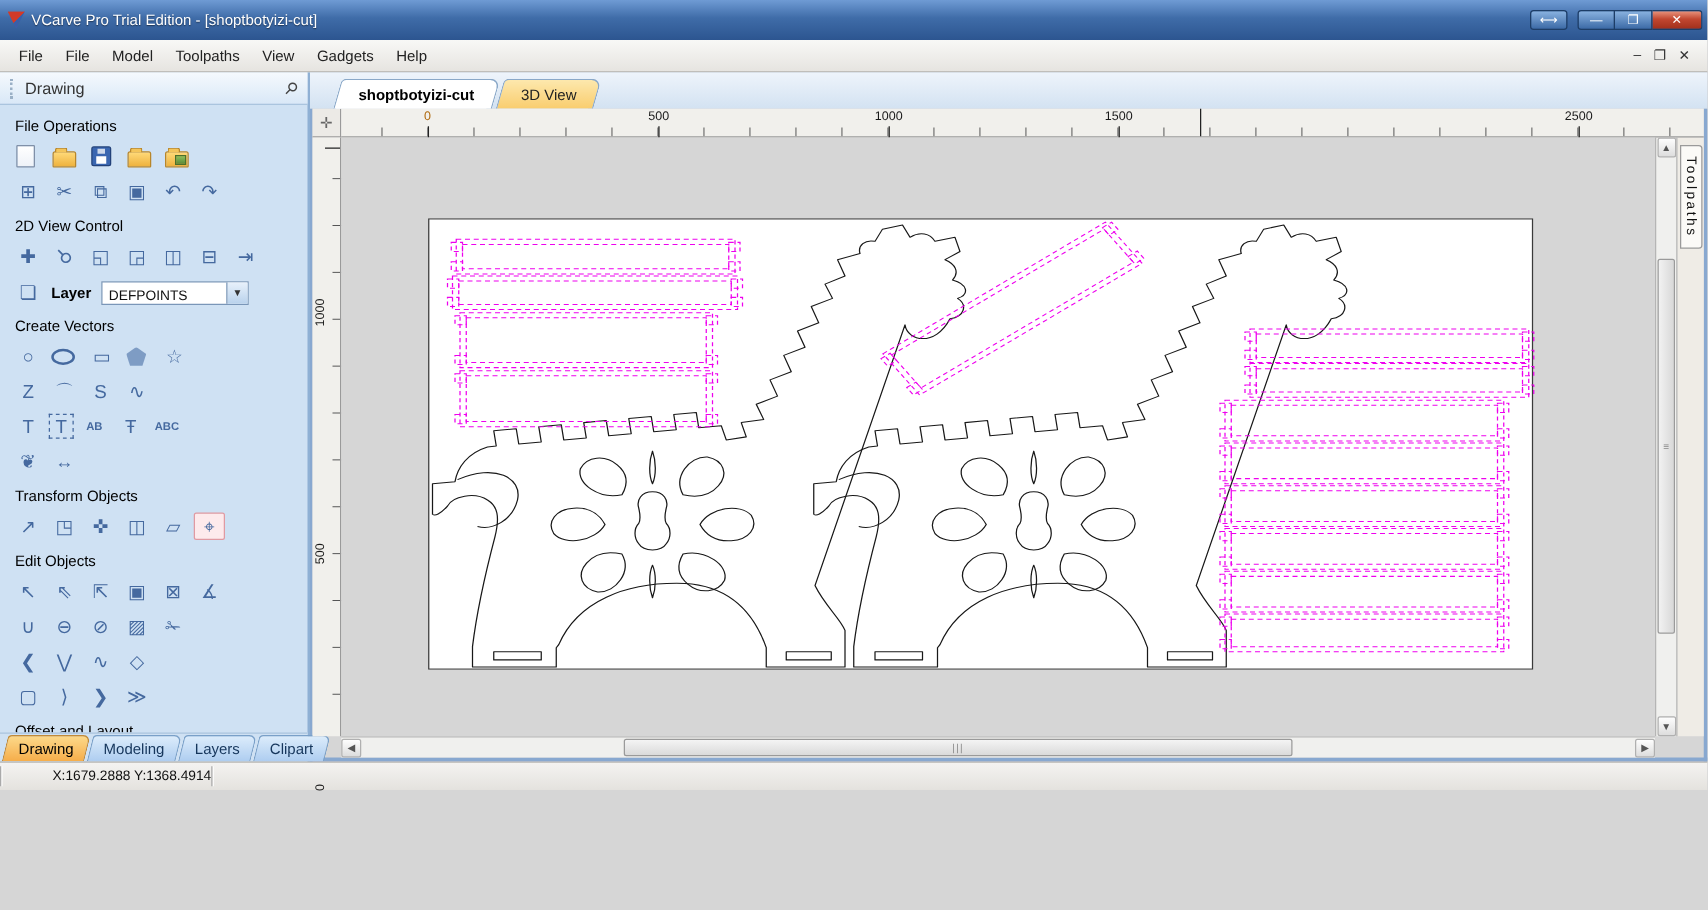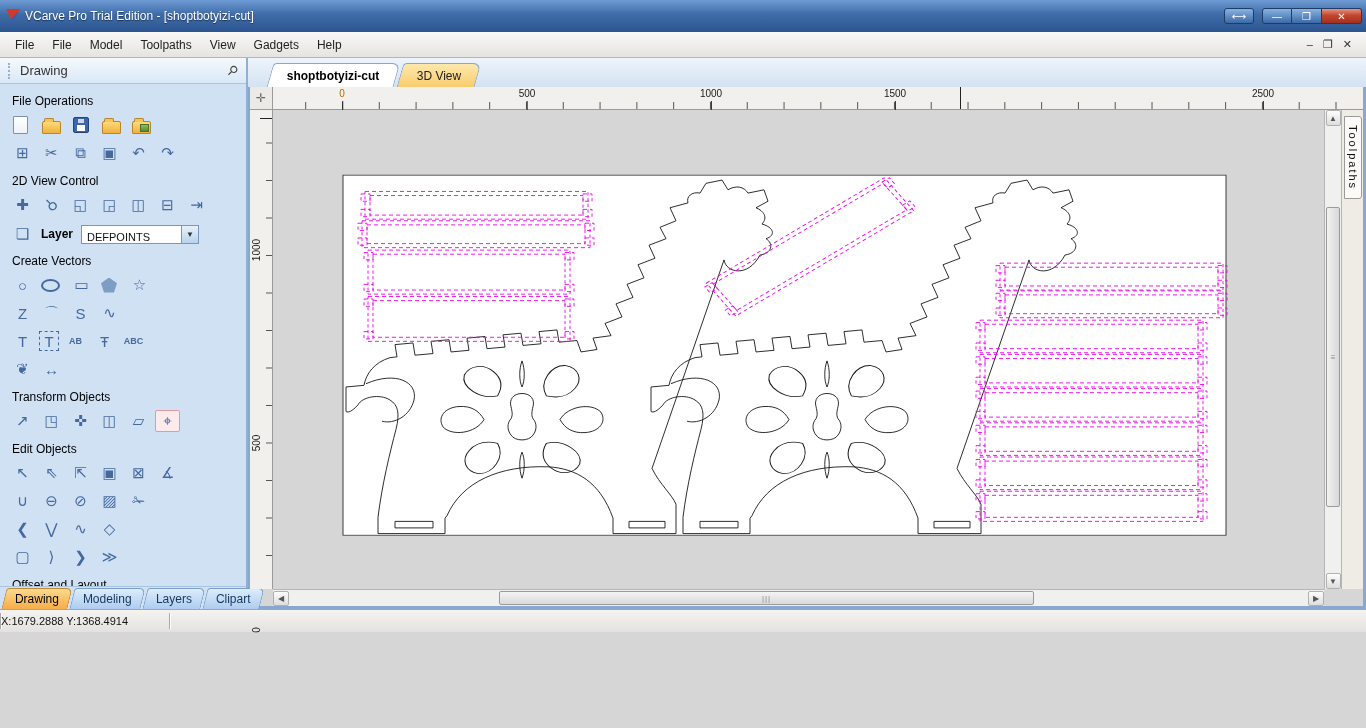--- a/index.html
+++ b/index.html
@@ -85,21 +85,21 @@
   .toolstrip{width:22px;background:#efece6;border-left:1px solid #b5b5b5;display:flex;flex-direction:column;align-items:center;padding-top:6px}
   .side-tab{writing-mode:vertical-rl;font-size:11px;letter-spacing:2px;color:#111;background:#fbfaf7;border:1px solid #9a9a9a;border-radius:0 3px 3px 0;padding:8px 2px;cursor:pointer}
   .hscrollrow{height:17px;margin-left:23px;margin-right:39px;background:#f0f0ee;border-top:1px solid #b5b5b5;display:flex;align-items:center}
   .harrow{width:16px;height:15px;display:flex;align-items:center;justify-content:center;font-size:8px;color:#555;background:linear-gradient(#fdfdfd,#dddddd);border:1px solid #b0b0b0;border-radius:2px;cursor:pointer}
   .htrack{flex:1;height:100%;position:relative}
   .hthumb{position:absolute;top:1px;bottom:1px;left:210px;width:535px;background:linear-gradient(#f4f4f4,#dadada);border:1px solid #9a9a9a;border-radius:2px;display:flex;align-items:center;justify-content:center;color:#888;font-size:8px;letter-spacing:1px;cursor:pointer}
   
   .statusbar{height:23px;background:linear-gradient(#f4f3f1,#e4e2de);border-top:1px solid #a8a5a0;display:flex;align-items:center;font-size:11px;color:#111}
   .sready{flex:1;padding-left:6px}
   .ssep{width:1px;height:16px;background:#aaa;box-shadow:1px 0 0 #fff}
-  .sxy{width:168px;text-align:left;white-space:pre}
+  .sxy{width:168px;text-align:right;white-space:pre}
   .swhs{width:430px;padding-left:14px;white-space:pre}
 </style>
 </head>
 <body>
 
 <div class="titlebar">
   <span class="applogo"></span>
   <span class="title">VCarve Pro Trial Edition - [shoptbotyizi-cut]</span>
   <span class="winbtns">
     <span class="wbtn">⟷</span>

